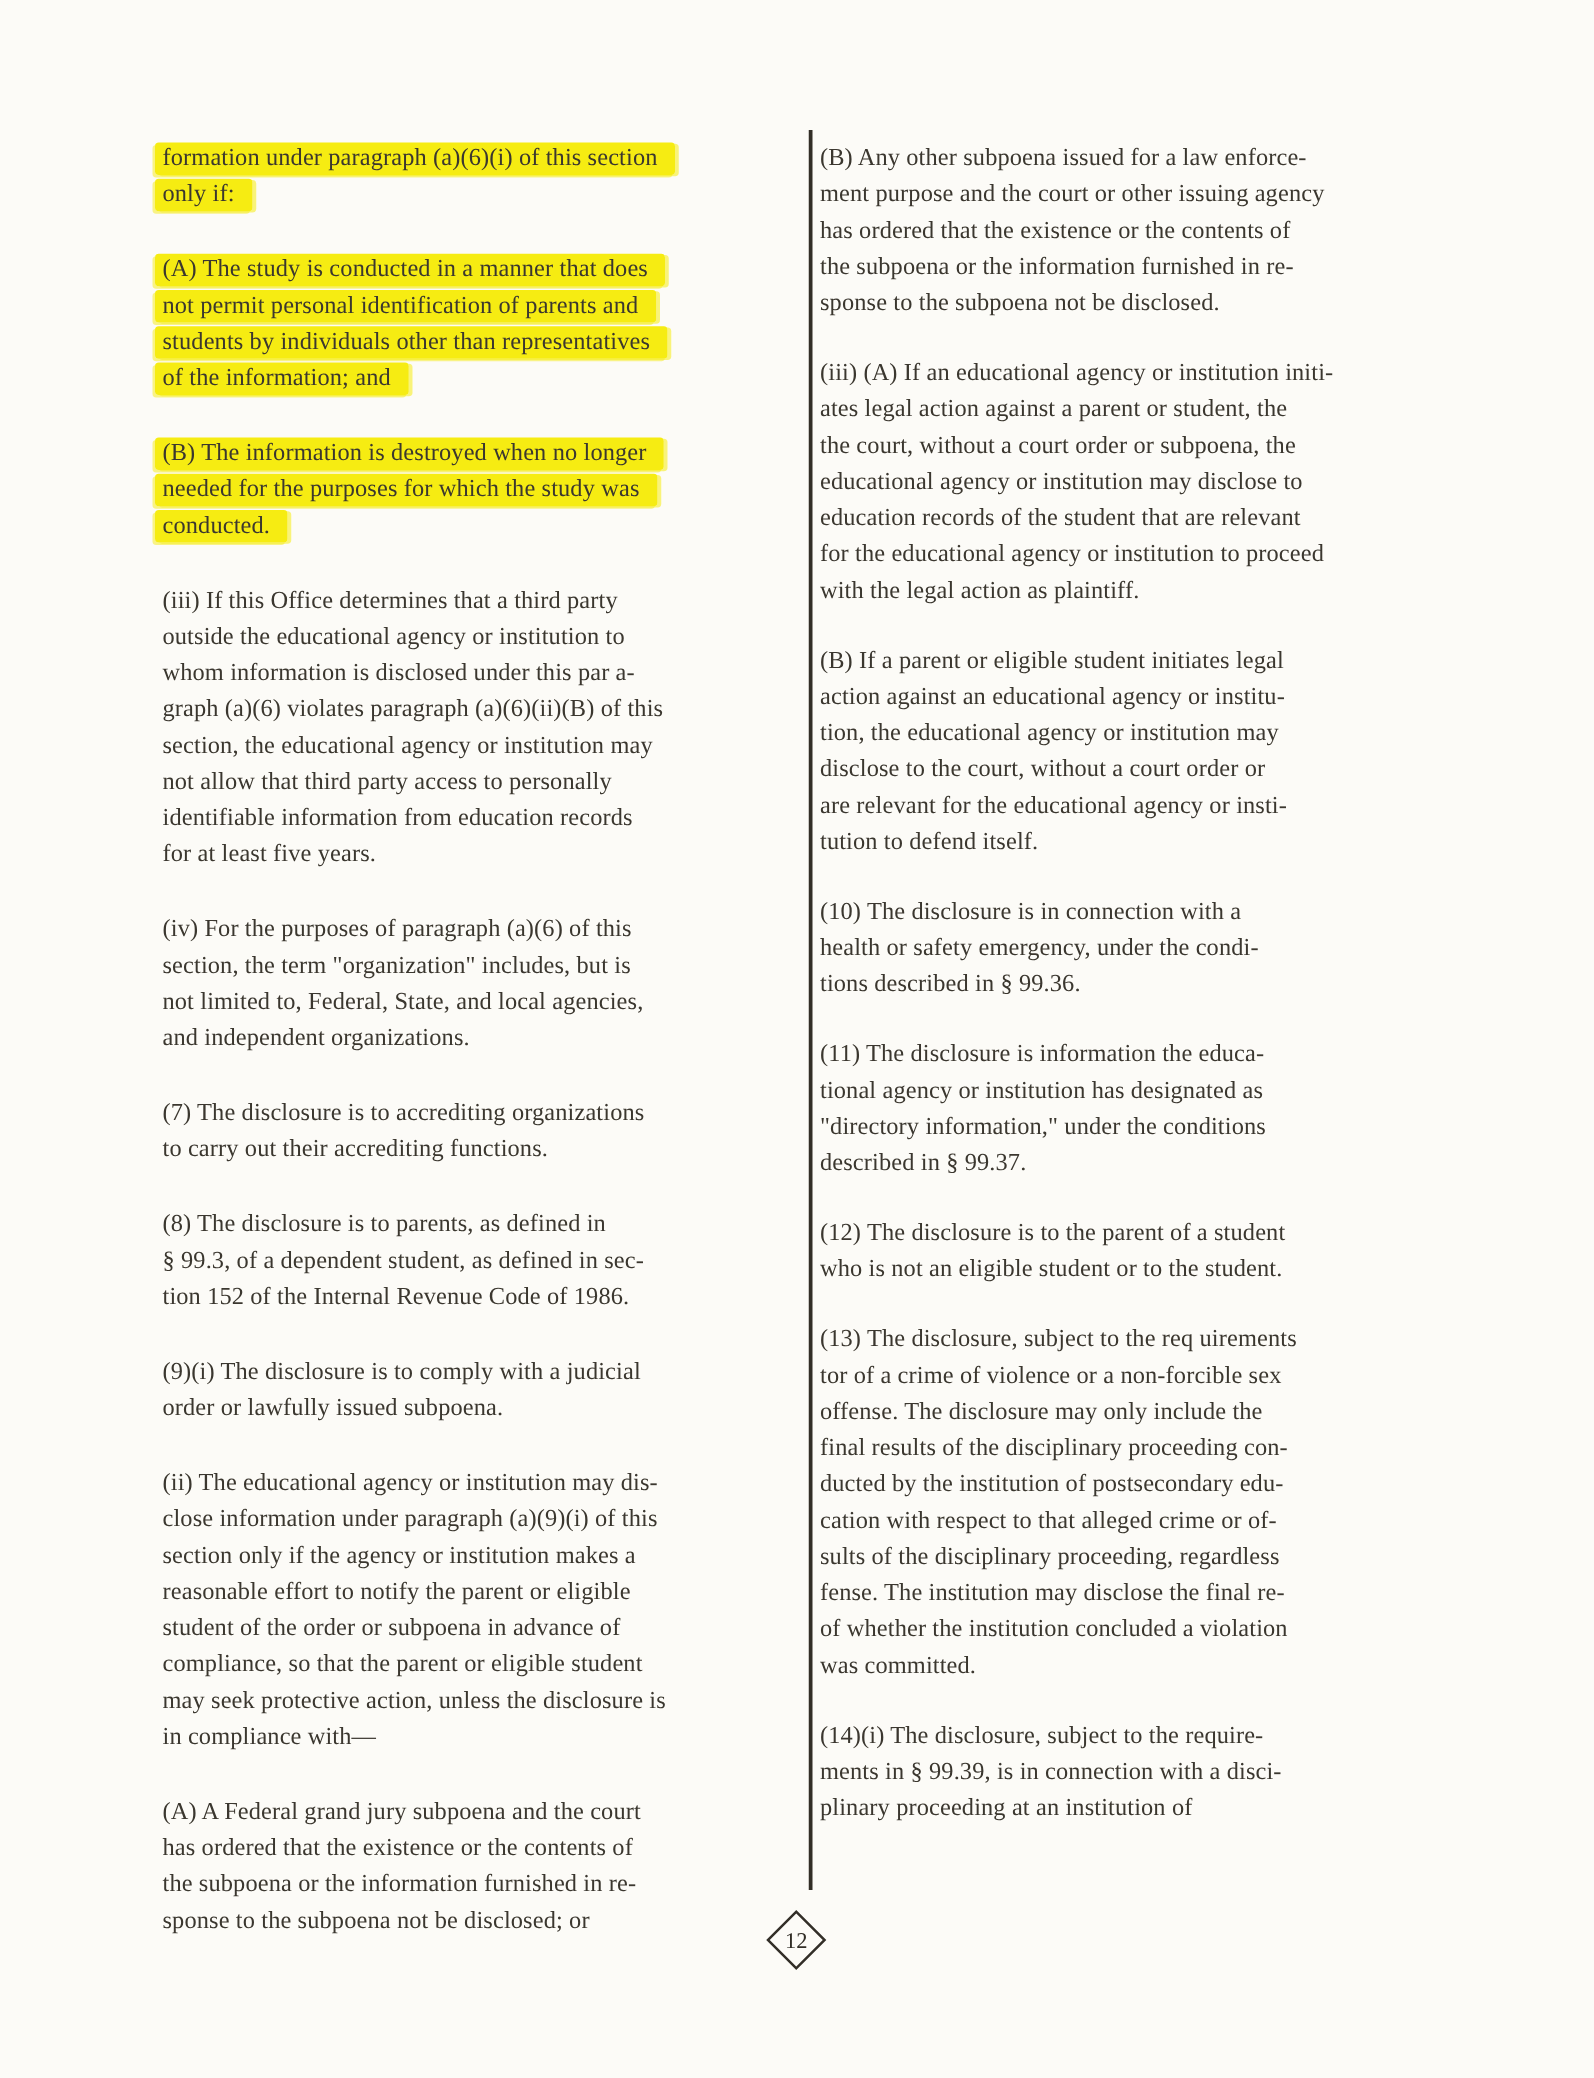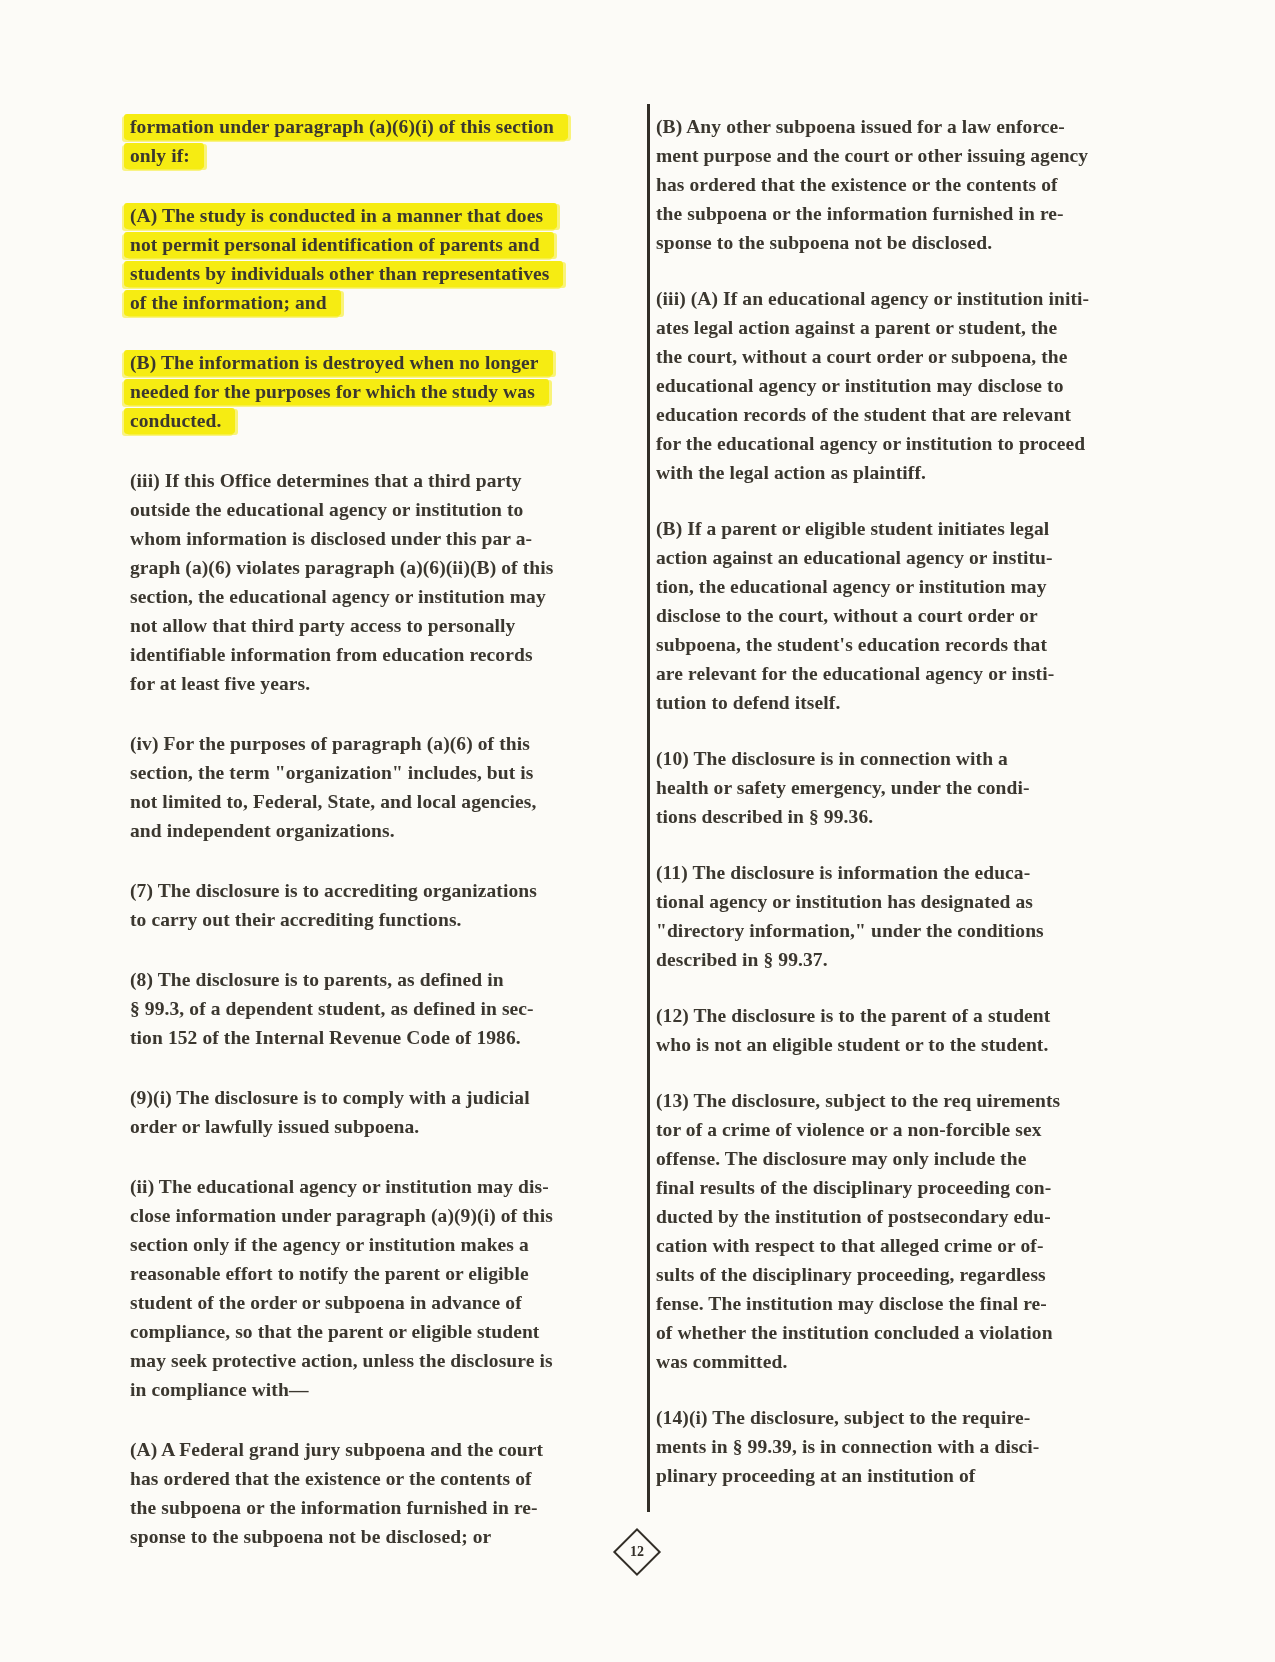--- a/index.html
+++ b/index.html
@@ -13,21 +13,20 @@
     background:var(--paper);
     font-family:"Liberation Serif","DejaVu Serif",serif;
   }
   .page{
     position:relative;
     width:1275px;
     height:1662px;
     background:var(--paper);
     overflow:hidden;
     color:var(--ink);
-    font-weight:bold;
   }
   .column{
     position:absolute;
     top:112px;
     width:505px;
     font-size:19.5px;
     line-height:29px;
     letter-spacing:0.1px;
   }
   .column.left{left:130px;}
@@ -64,21 +63,21 @@
     transform:rotate(45deg);
     border:2px solid var(--rule);
     background:var(--paper);
   }
   .badge-num{
     position:absolute;
     inset:0;
     display:flex;
     align-items:center;
     justify-content:center;
-    font-size:14px;
+    font-size:18px;
     color:var(--rule);
   }
 </style>
 </head>
 <body>
 
 <div class="page">
   <div class="column left">
       <div class="para">
         <div class="line"><span class="hl">formation under paragraph (a)(6)(i) of this section</span></div>
@@ -157,21 +156,20 @@
         <div class="line"><span>educational agency or institution may disclose to</span></div>
         <div class="line"><span>education records of the student that are relevant</span></div>
         <div class="line"><span>for the educational agency or institution to proceed</span></div>
         <div class="line"><span>with the legal action as plaintiff.</span></div>
       </div>
       <div class="para">
         <div class="line"><span>(B) If a parent or eligible student initiates legal</span></div>
         <div class="line"><span>action against an educational agency or institu-</span></div>
         <div class="line"><span>tion, the educational agency or institution may</span></div>
         <div class="line"><span>disclose to the court, without a court order or</span></div>
-        <div class="line"><span>subpoena, the student's education records that</span></div>
         <div class="line"><span>are relevant for the educational agency or insti-</span></div>
         <div class="line"><span>tution to defend itself.</span></div>
       </div>
       <div class="para">
         <div class="line"><span>(10) The disclosure is in connection with a</span></div>
         <div class="line"><span>health or safety emergency, under the condi-</span></div>
         <div class="line"><span>tions described in § 99.36.</span></div>
       </div>
       <div class="para">
         <div class="line"><span>(11) The disclosure is information the educa-</span></div>

